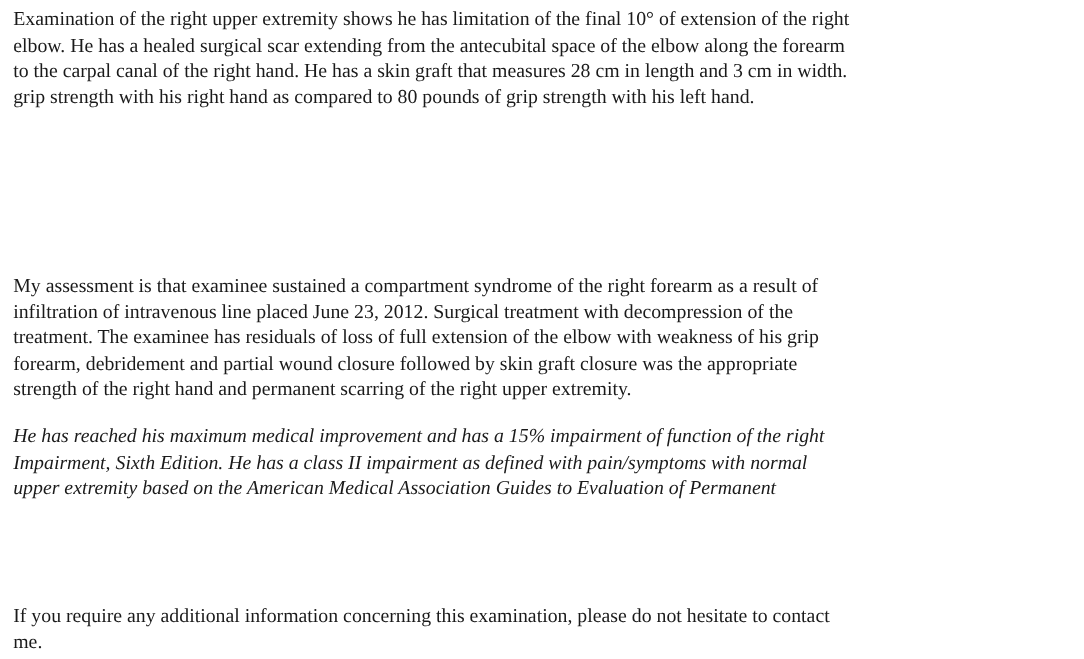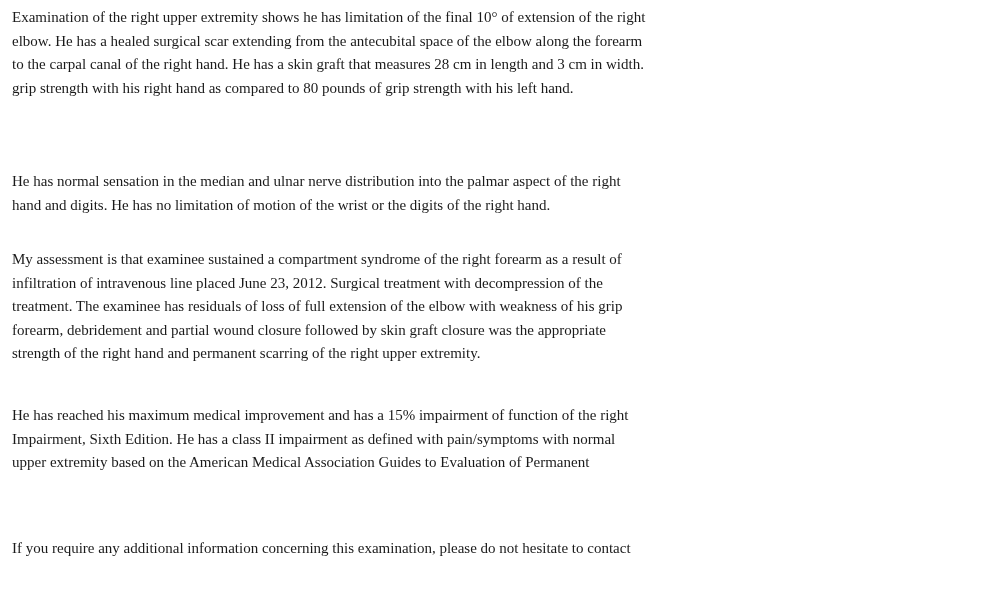--- a/index.html
+++ b/index.html
@@ -24,58 +24,55 @@
       font-family: "Liberation Serif", "DejaVu Serif", serif;
     }
     .para {
       position: absolute;
       left: 12px;
       margin: 0;
     }
     .line {
       display: block;
       white-space: nowrap;
-      font-size: 15px;
+      font-size: 18px;
       line-height: 23.6px;
       letter-spacing: 0;
     }
     #p1 { top: 6px; }
     #p2 { top: 170px; }
     #p3 { top: 248px; }
-    #p4 { top: 404px; }
-    #p5 { top: 537px; }
+    #p4 { top: 385px; font-style: italic; }
+    #p5 { top: 548px; }
   </style>
 </head>
 <body>
 
 <div class="page">
 
   <p class="para" id="p1">
     <span class="line">Examination of the right upper extremity shows he has limitation of the final 10° of extension of the right</span>
     <span class="line">elbow.  He has a healed surgical scar extending from the antecubital space of the elbow along the forearm</span>
     <span class="line">to the carpal canal of the right hand.  He has a skin graft that measures 28 cm in length and 3 cm in width.</span>
     <span class="line">grip strength with his right hand as compared to 80 pounds of grip strength with his left hand.</span>
   </p>
 
-  <p class="para" id="p2">
-    <span class="line">He has normal sensation in the median and ulnar nerve distribution into the palmar aspect of the right</span>
-    <span class="line">hand and digits.  He has no limitation of motion of the wrist or the digits of the right hand.</span>
-  </p>
 
   <p class="para" id="p3">
     <span class="line">My assessment is that examinee sustained a compartment syndrome of the right forearm as a result of</span>
     <span class="line">infiltration of intravenous line placed June 23, 2012.  Surgical treatment with decompression of the</span>
     <span class="line">treatment.  The examinee has residuals of loss of full extension of the elbow with weakness of his grip</span>
     <span class="line">forearm, debridement and partial wound closure followed by skin graft closure was the appropriate</span>
     <span class="line">strength of the right hand and permanent scarring of the right upper extremity.</span>
   </p>
 
   <p class="para" id="p4">
     <span class="line">He has reached his maximum medical improvement and has a 15% impairment of function of the right</span>
     <span class="line">Impairment, Sixth Edition.  He has a class II impairment as defined with pain/symptoms with normal</span>
     <span class="line">upper extremity based on the American Medical Association Guides to Evaluation of Permanent</span>
   </p>
 
   <p class="para" id="p5">
     <span class="line">If you require any additional information concerning this examination, please do not hesitate to contact</span>
+    <span class="line">me.</span>
   </p>
 
 </div>
 
 </body></html>

